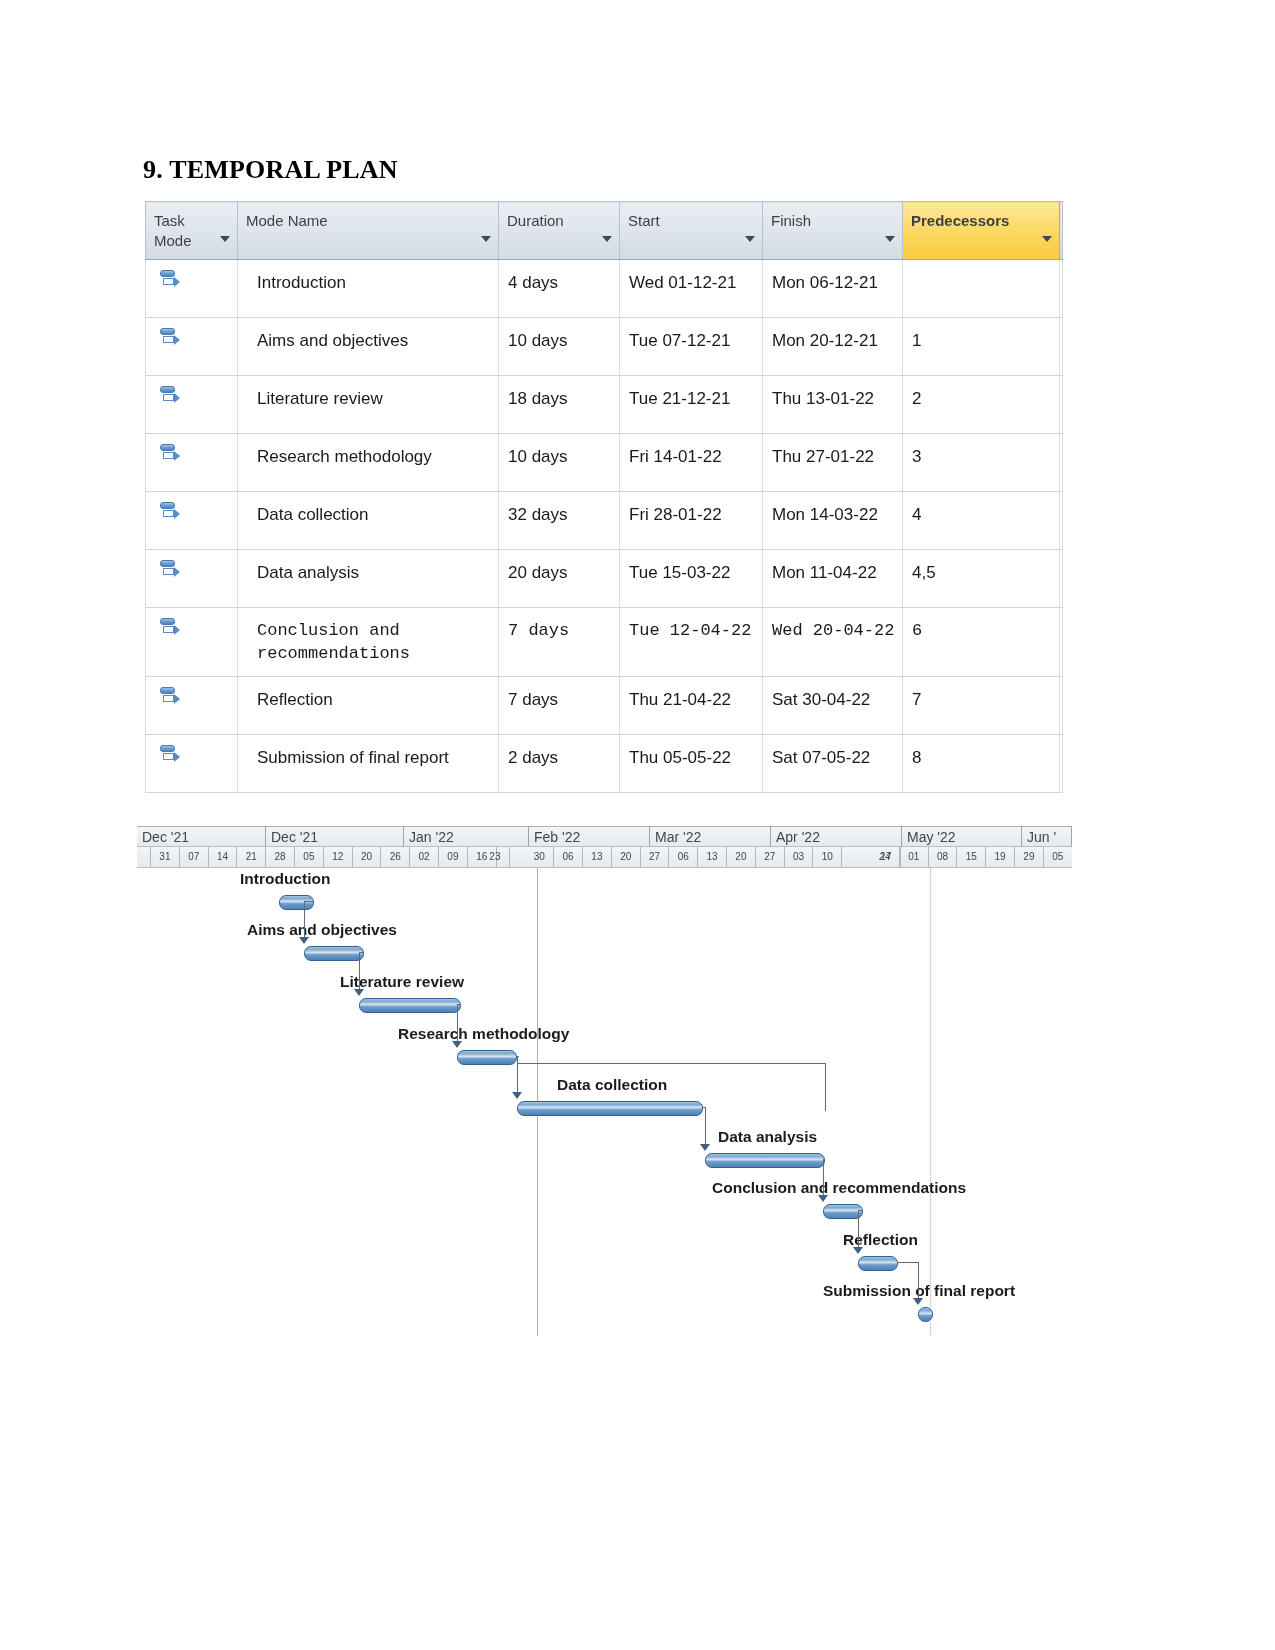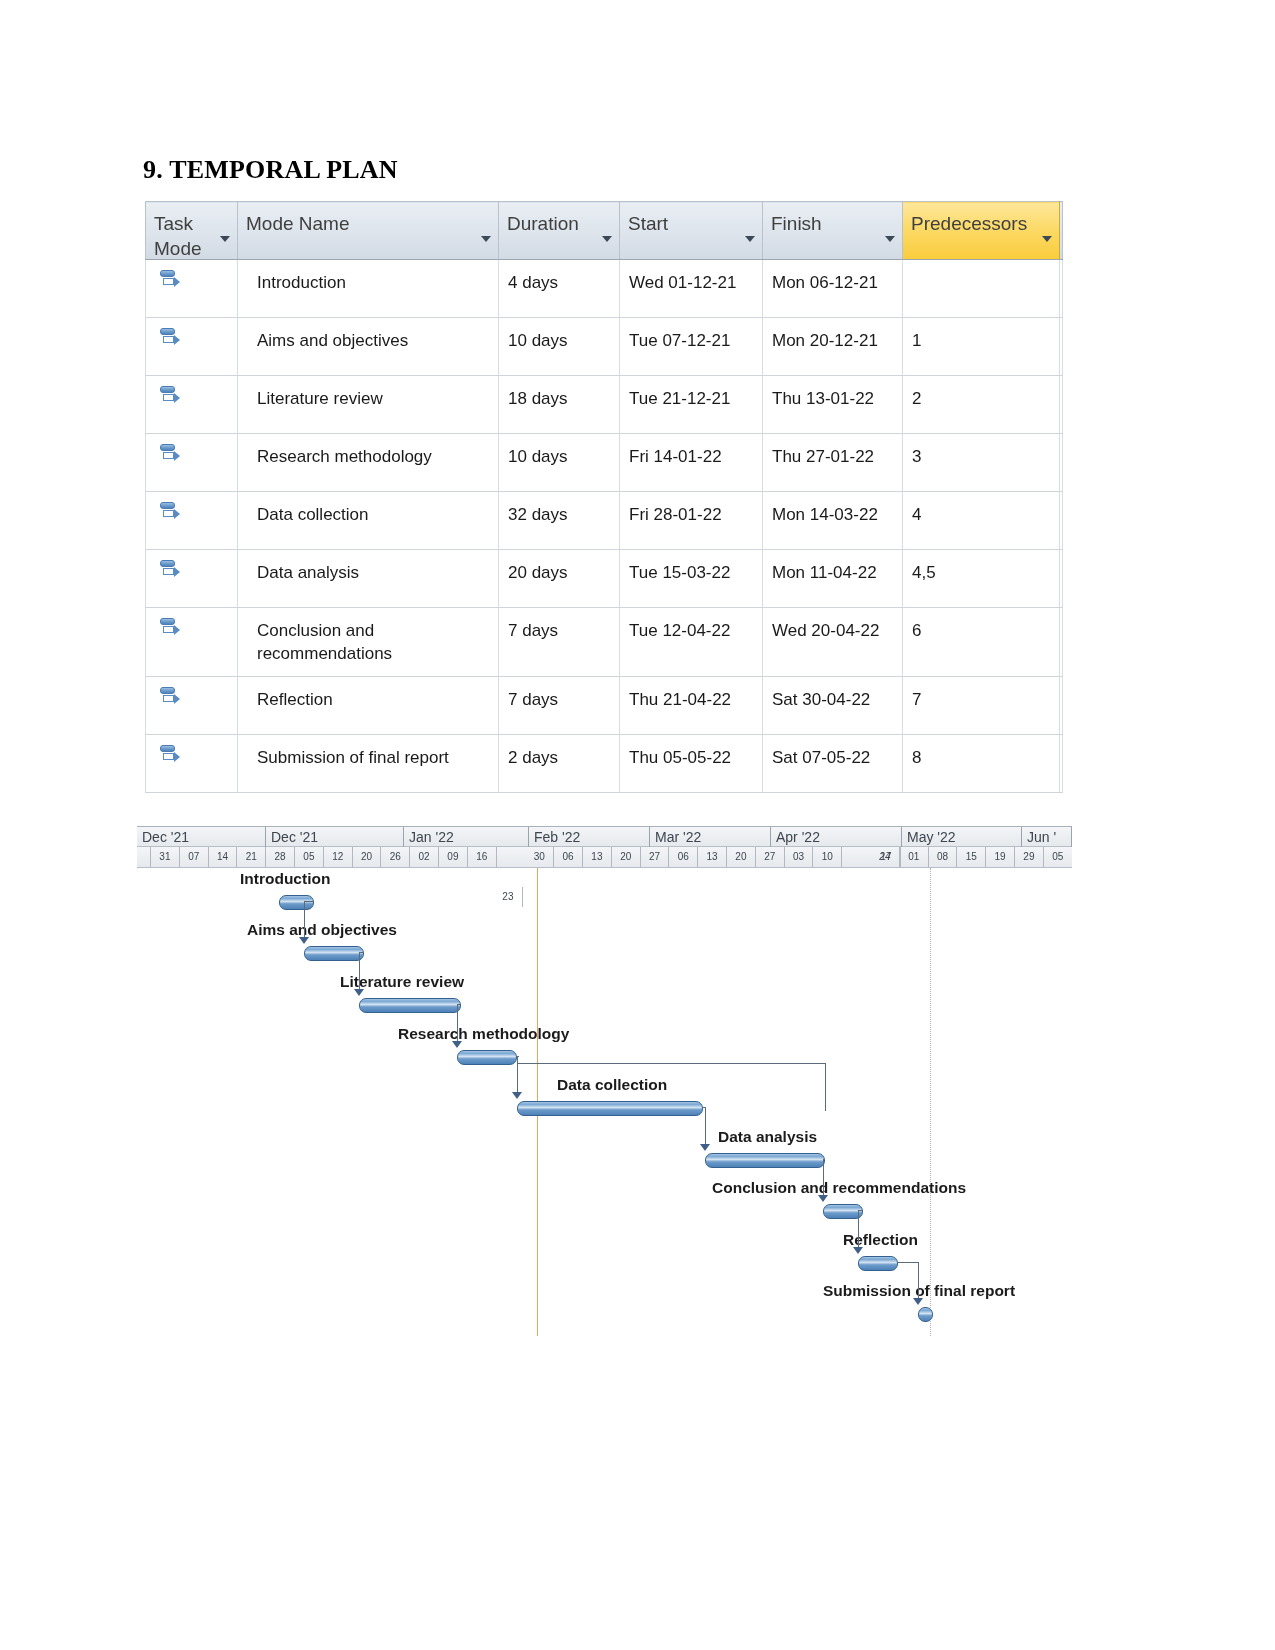--- a/index.html
+++ b/index.html
@@ -45,34 +45,35 @@
 
   .thead-row th {
     height: 57px;
     background: linear-gradient(to bottom, #e9eef3 0%, #dde4ec 55%, #d2dae4 100%);
     border-right: 1px solid #b9c2cc;
     border-bottom: 1px solid #9aa5b1;
     border-top: 1px solid #b9c2cc;
     position: relative;
     text-align: left;
     font-weight: normal;
-    font-size: 19px;
+    font-size: 15px;
     color: #3f3f3f;
   }
   .thead-row th:first-child { border-left: 1px solid #b9c2cc; }
   .thead-row th .hlabel {
     position: absolute;
     left: 8px;
     top: 9px;
     line-height: 1.32;
     width: calc(100% - 36px);
   }
   .thead-row th.predecessors-h {
     background: linear-gradient(to bottom, #fde79a 0%, #fcd964 50%, #f9cc3b 100%);
     border-right: 1px solid #c8ad3a;
+    font-weight: bold;
   }
   .filter-arrow {
     position: absolute;
     right: 7px;
     bottom: 17px;
     width: 0; height: 0;
     border-left: 5px solid transparent;
     border-right: 5px solid transparent;
     border-top: 6px solid #3c4a57;
   }
@@ -80,21 +81,21 @@
   .body-row td {
     height: 57px;
     border-right: 1px solid #d8dde3;
     border-bottom: 1px solid #d0d5db;
     font-size: 17px;
     color: #1a1a1a;
     position: relative;
     background: #ffffff;
   }
   .body-row td:first-child { border-left: 1px solid #d8dde3; }
-  .body-row.tall td { height: 68px; }
+  .body-row.tall td { height: 68px; font-family: Liberation Mono, monospace; }
   .cell-text {
     position: absolute;
     left: 9px;
     top: 12px;
     line-height: 1.35;
     white-space: pre-line;
   }
   td.name-cell .cell-text { left: 19px; }
 
   
@@ -534,21 +535,21 @@
         <div class="week-cell" style="left: 71.6px; width: 28.8px;">14</div>
         <div class="week-cell" style="left: 100.4px; width: 28.8px;">21</div>
         <div class="week-cell" style="left: 129.2px; width: 28.8px;">28</div>
         <div class="week-cell" style="left: 158px; width: 28.8px;">05</div>
         <div class="week-cell" style="left: 186.8px; width: 28.8px;">12</div>
         <div class="week-cell" style="left: 215.6px; width: 28.8px;">20</div>
         <div class="week-cell" style="left: 244.4px; width: 28.8px;">26</div>
         <div class="week-cell" style="left: 273.2px; width: 28.8px;">02</div>
         <div class="week-cell" style="left: 302px; width: 28.8px;">09</div>
         <div class="week-cell" style="left: 330.8px; width: 28.8px;">16</div>
-        <div class="week-cell" style="left: 357px; width: 28.8px; margin-top: 40px;">23</div>
+        <div class="week-cell" style="left: 344px; width: 28.8px;">23</div>
         <div class="week-cell" style="left: 388.4px; width: 28.8px;">30</div>
         <div class="week-cell" style="left: 417.2px; width: 28.8px;">06</div>
         <div class="week-cell" style="left: 446px; width: 28.8px;">13</div>
         <div class="week-cell" style="left: 474.8px; width: 28.8px;">20</div>
         <div class="week-cell" style="left: 503.6px; width: 28.8px;">27</div>
         <div class="week-cell" style="left: 532.4px; width: 28.8px;">06</div>
         <div class="week-cell" style="left: 561.2px; width: 28.8px;">13</div>
         <div class="week-cell" style="left: 590px; width: 28.8px;">20</div>
         <div class="week-cell" style="left: 618.8px; width: 28.8px;">27</div>
         <div class="week-cell" style="left: 647.6px; width: 28.8px;">03</div>

